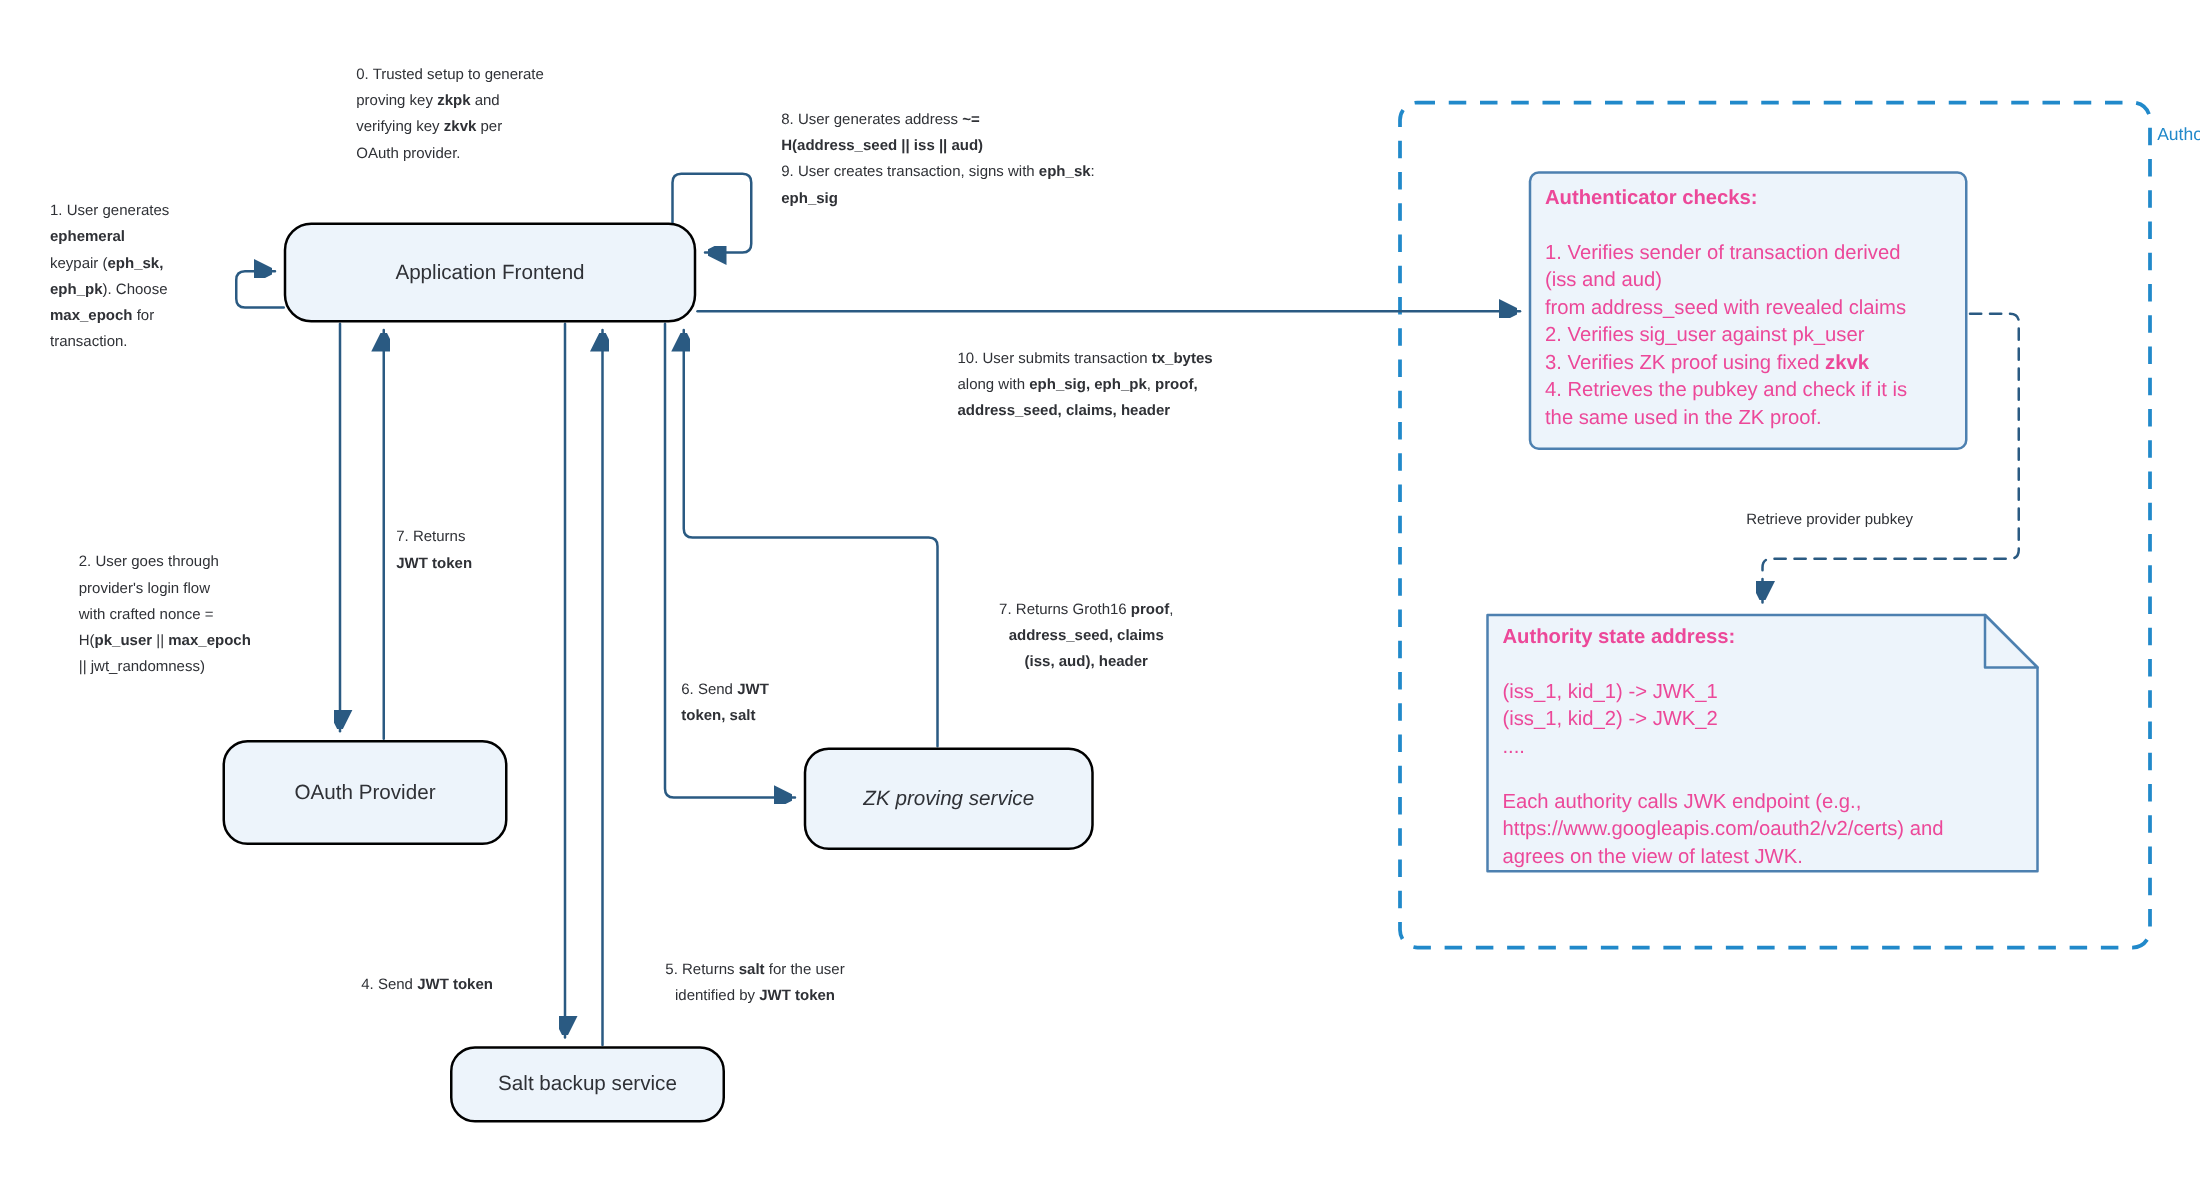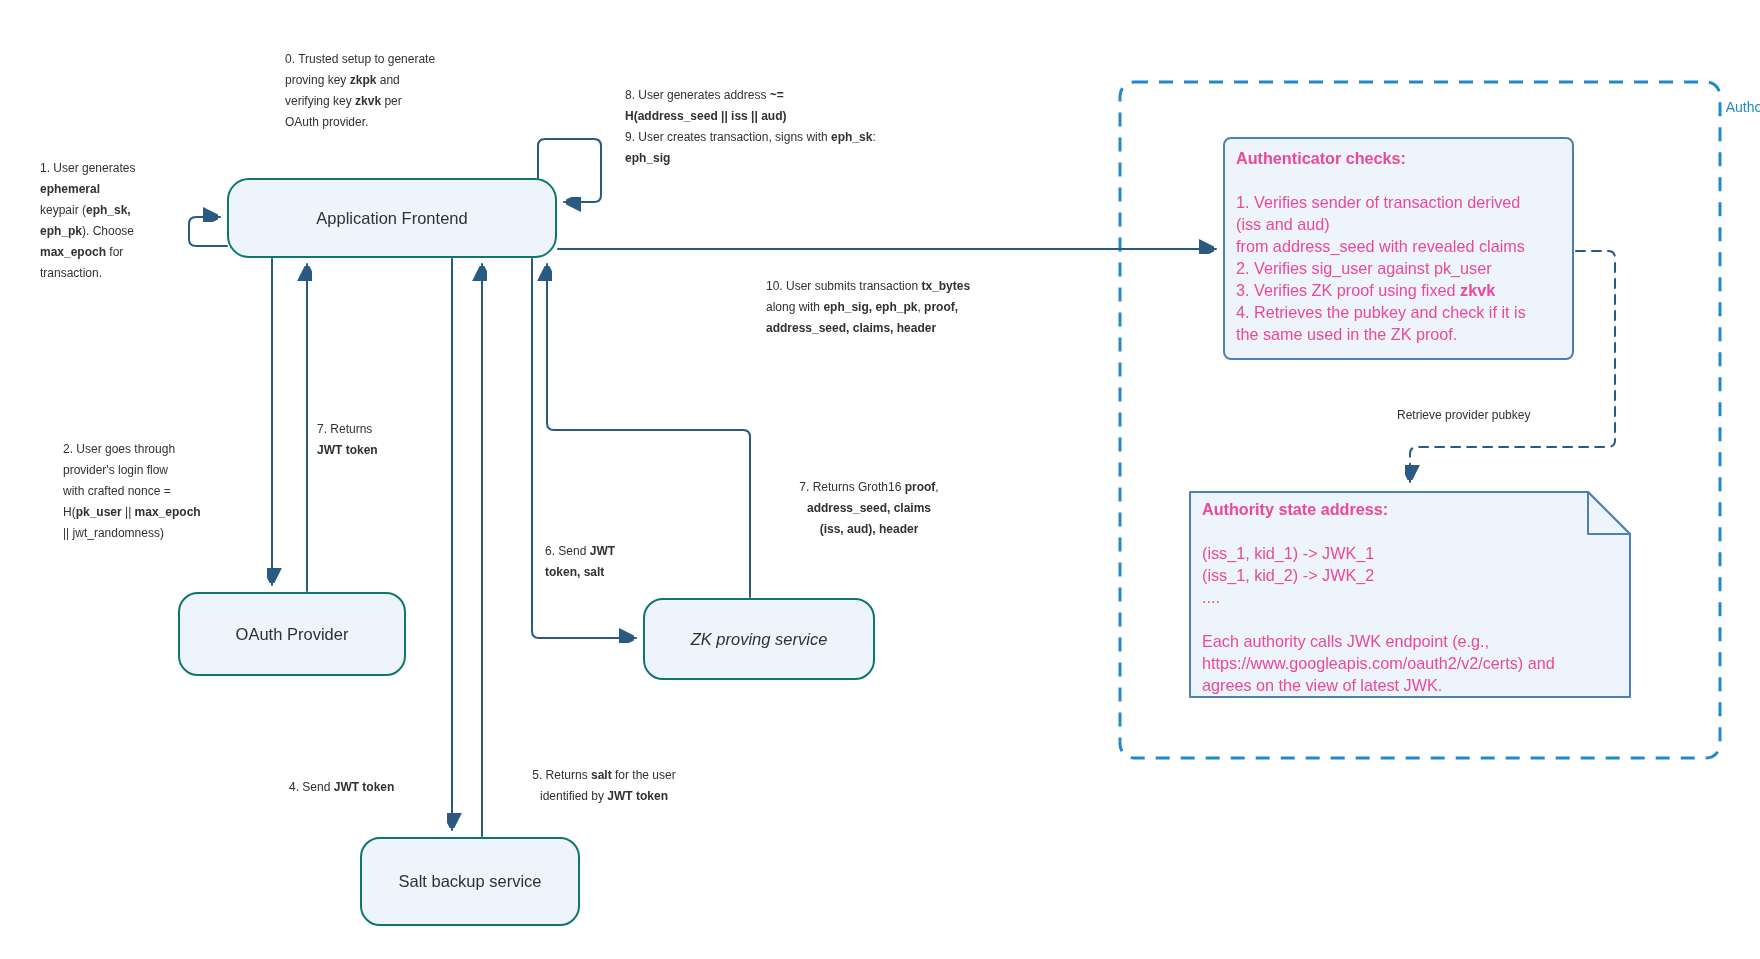--- a/index.html
+++ b/index.html
@@ -1,20 +1,20 @@
 <!DOCTYPE html>
 <html><head>
 <meta charset="utf-8">
 <style>
   html,body{margin:0;padding:0;background:#ffffff;}
   .canvas{position:relative;width:1760px;height:959px;background:#ffffff;overflow:hidden;
           font-family:"Liberation Sans",sans-serif;color:#2f3136;}
   svg.layer{position:absolute;left:0;top:0;pointer-events:none;}
   .node{position:absolute;display:flex;align-items:center;justify-content:center;text-align:center;
-        background:#edf4fb;border:2px solid #0f766e;font-size:16.5px;color:#2f3136;box-sizing:border-box;}
+        background:#edf4fb;border:2px solid #000000;font-size:16.5px;color:#2f3136;box-sizing:border-box;}
   .panel{position:absolute;background:#edf4fb;border:2px solid #4d80b0;border-radius:8px;box-sizing:border-box;}
   .note-text{position:absolute;font-size:16.2px;line-height:22px;color:#ec4899;}
   .note-text .rl{min-height:22px;white-space:nowrap;}
   .lbl{position:absolute;font-size:12px;line-height:21px;color:#2f3136;}
   .lbl .rl{min-height:21px;white-space:nowrap;}
   .b{font-weight:bold;}
   .center{text-align:center;}
   .authority-title{position:absolute;left:1178px;top:99px;width:603px;text-align:right;
                    font-size:14px;color:#2189ca;}
 </style>
@@ -56,21 +56,21 @@
   </div>
 
   <div class="node" style="left:178px;top:592px;width:228px;height:84px;border-radius:20px;">
     <span>OAuth Provider</span>
   </div>
 
   <div class="node" style="left:643px;top:598px;width:232px;height:82px;border-radius:20px;font-style:italic;">
     <span>ZK proving service</span>
   </div>
 
-  <div class="node" style="left:360px;top:837px;width:220px;height:89px;border-radius:20px;">
+  <div class="node" style="left:360px;top:837px;width:220px;height:61px;border-radius:20px;">
     <span>Salt backup service</span>
   </div>
 
   <div class="panel" style="left:1223px;top:137px;width:351px;height:223px;"></div>
   <div class="note-text" style="left:1236px;top:147px;width:330px;">
     <div class="rl b">Authenticator checks:</div>
     <div>
         <div class="rl">&nbsp;</div>
         <div class="rl"><span>1. Verifies sender of transaction derived</span></div>
         <div class="rl"><span>(iss and aud)</span></div>

